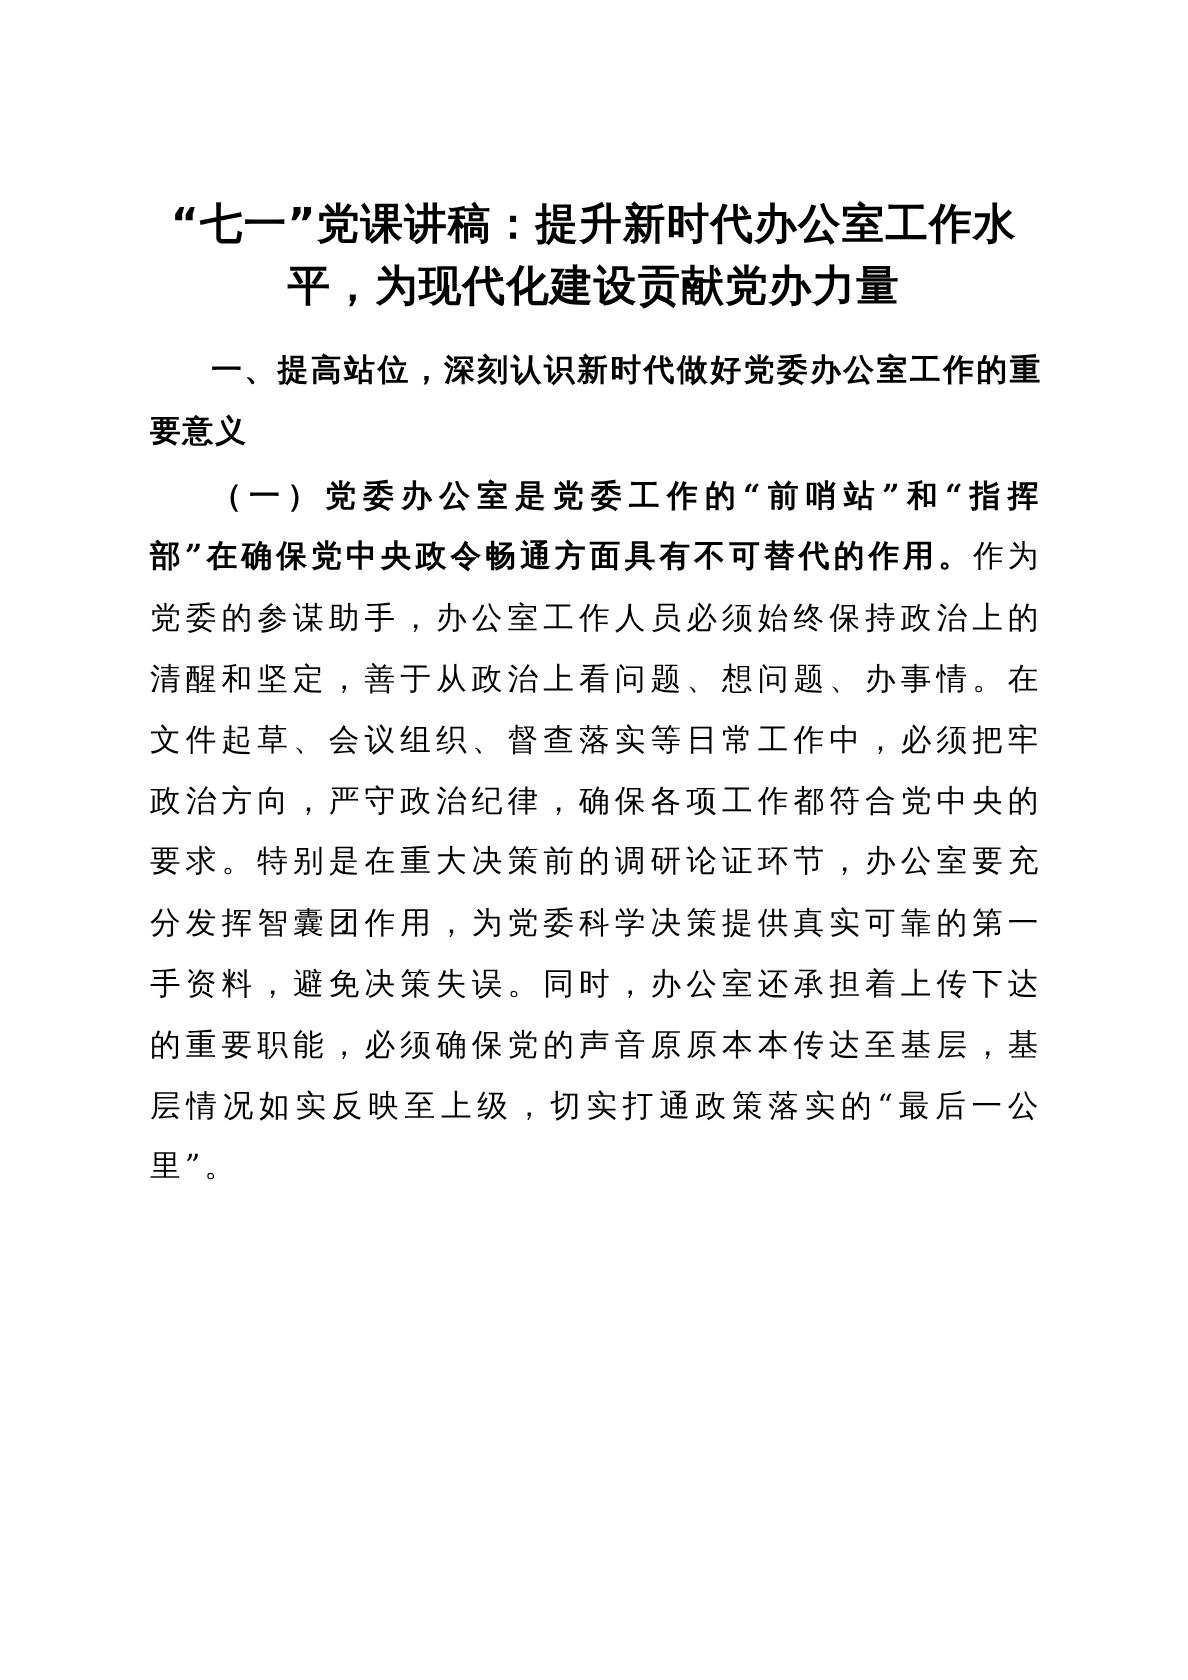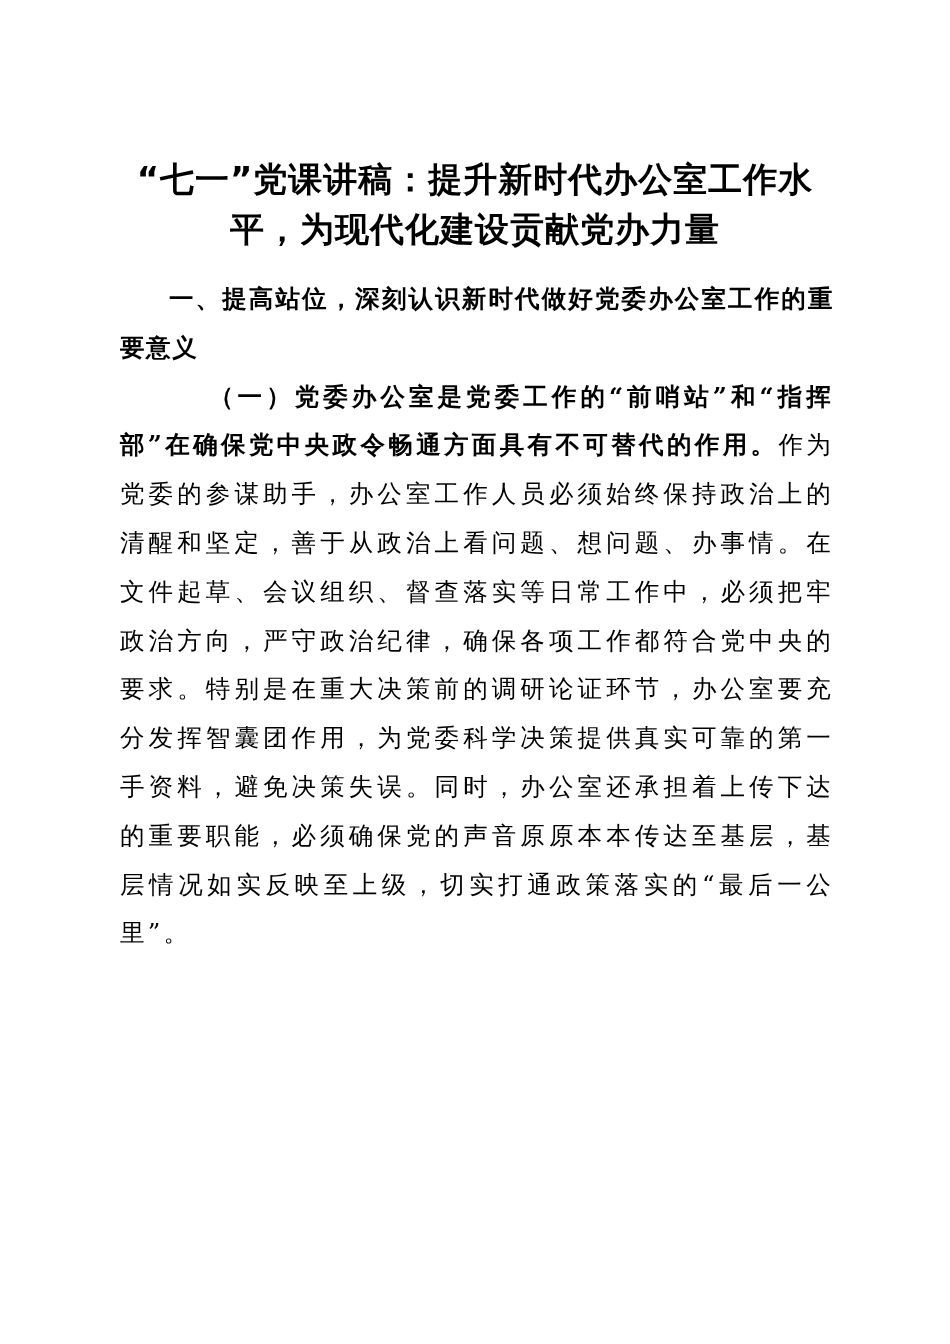--- a/index.html
+++ b/index.html
@@ -20,25 +20,25 @@
     .body {
       position: absolute; left: 120px; top: 275px; width: 714px;
       font-family: "DejaVu Serif", serif;
       font-size: 24.5px; line-height: 48.8px;
       letter-spacing: 3.2px;
       text-align: justify;
       text-justify: inter-character;
     }
     .body p { margin: 0; text-indent: 2em; }
     .h1 {
-      font-family: Liberation Sans, sans-serif;
+      font-family: Liberation Mono, monospace;
       font-weight: bold;
       letter-spacing: 1.6px;
     }
-    .bold-lead { font-weight: bold; margin-left: 40px; }
+    .bold-lead { font-weight: bold; }
   </style>
 </head>
 <body>
 
 <div class="page">
   <div class="title">“七一”党课讲稿：提升新时代办公室工作水平，为现代化建设贡献党办力量</div>
 
   <div class="body">
     <p class="h1">一、提高站位，深刻认识新时代做好党委办公室工作的重要意义</p>
     <p><span class="bold-lead">（一）党委办公室是党委工作的“前哨站”和“指挥部”在确保党中央政令畅通方面具有不可替代的作用。</span><span>作为党委的参谋助手，办公室工作人员必须始终保持政治上的清醒和坚定，善于从政治上看问题、想问题、办事情。在文件起草、会议组织、督查落实等日常工作中，必须把牢政治方向，严守政治纪律，确保各项工作都符合党中央的要求。特别是在重大决策前的调研论证环节，办公室要充分发挥智囊团作用，为党委科学决策提供真实可靠的第一手资料，避免决策失误。同时，办公室还承担着上传下达的重要职能，必须确保党的声音原原本本传达至基层，基层情况如实反映至上级，切实打通政策落实的“最后一公里”。</span></p>

